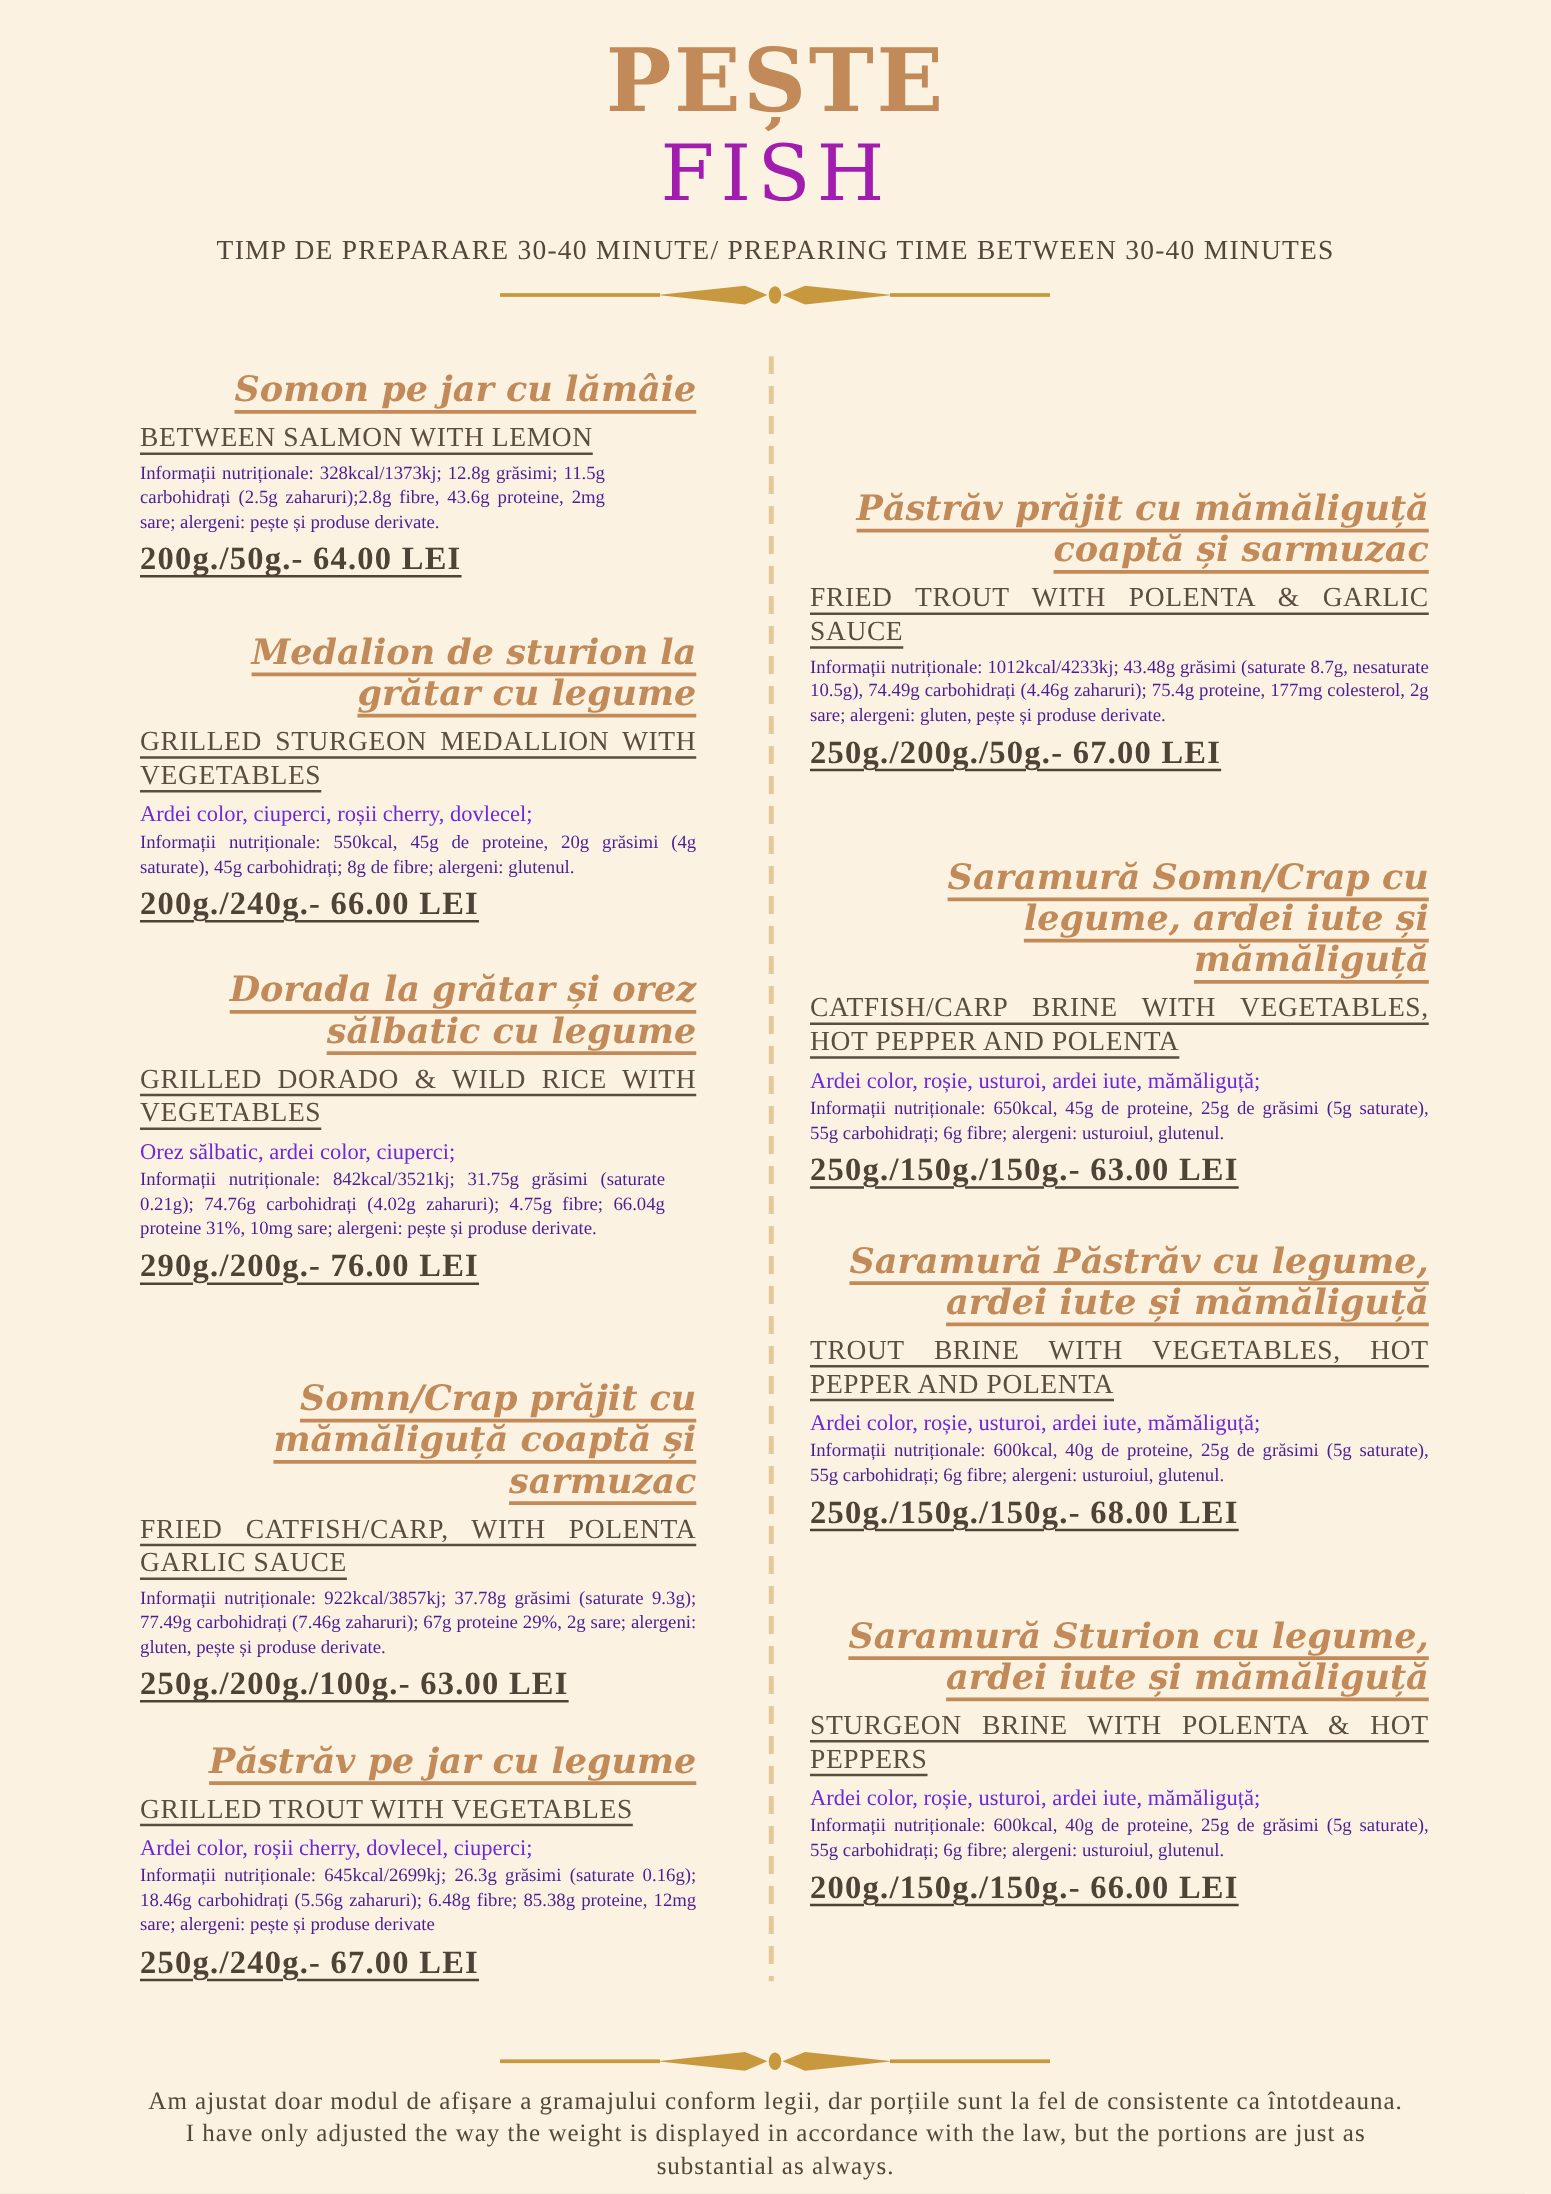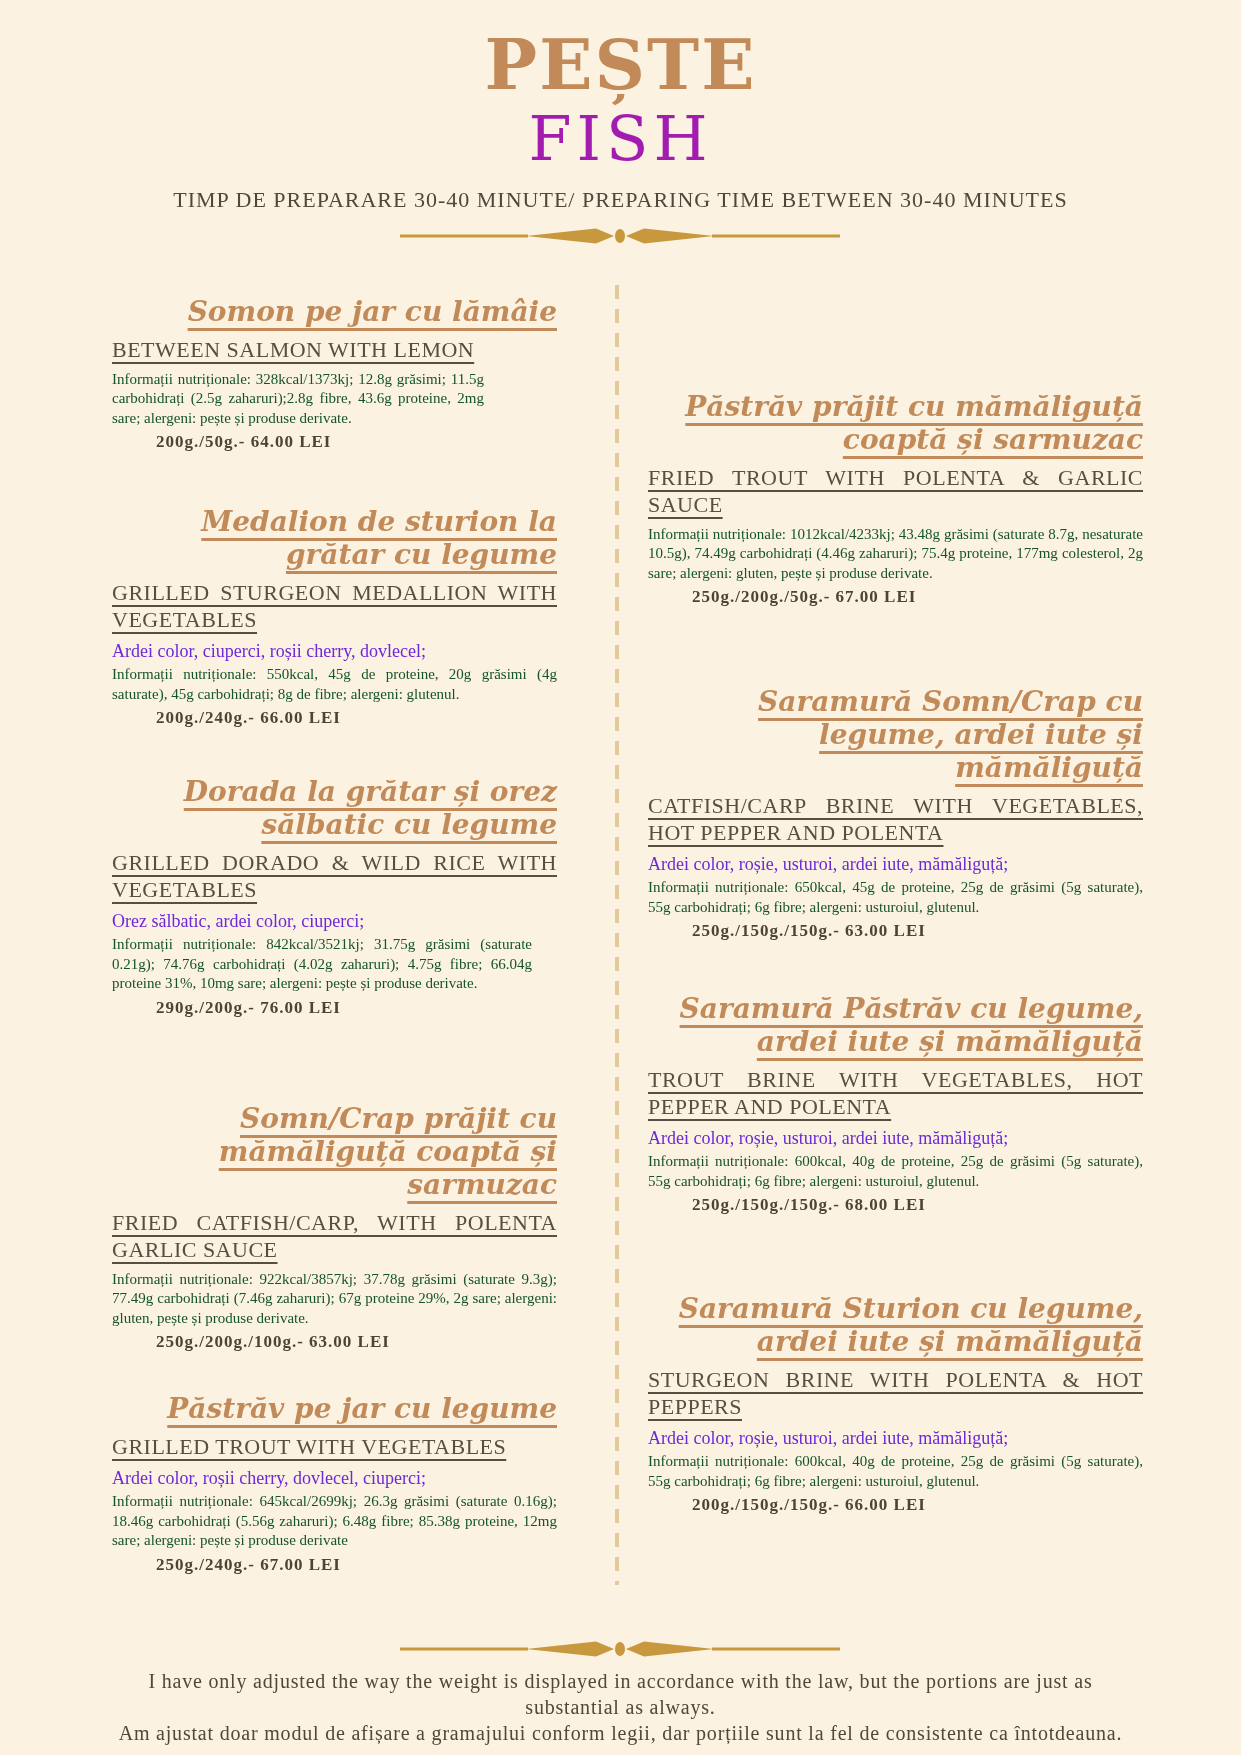--- a/index.html
+++ b/index.html
@@ -74,33 +74,33 @@
   .desc {
     font-size: 18px;
     line-height: 1.3;
     color: #6d28d9;
     margin-bottom: 2px;
   }
   .desc:empty { display: none; }
   .nutri {
     font-size: 15px;
     line-height: 1.3;
-    color: #14532d;
+    color: #4c1d95;
     text-align: justify;
     margin-bottom: 4px;
   }
   .price {
-    font-size: 17px;
+    font-size: 26px;
     font-weight: 700;
     letter-spacing: 1px;
     color: #4F4337;
+    text-decoration: underline;
     text-decoration-thickness: 2px;
     text-underline-offset: 5px;
     margin-top: 2px;
-    margin-left: 44px;
   }
   
   .l1 { top: 295px; } .l1 .nutri { width: 372px; }
   .l2 { top: 505px; }
   .l3 { top: 775px; } .l3 .nutri { width: 420px; }
   .l4 { top: 1102px; }
   .l5 { top: 1392px; } .l5 .t-en { width: 420px; }
   .r1 { top: 390px; }
   .r2 { top: 685px; }
   .r3 { top: 992px; }
@@ -232,17 +232,17 @@
   <footer class="footer">
     <svg class="ornament" width="445" height="22" viewBox="0 0 445 22">
       <g fill="#C8983F">
         <rect x="2" y="9.5" width="128" height="3"></rect>
         <polygon points="128,11 198,3.5 216,11 198,18.5"></polygon>
         <ellipse cx="222" cy="11" rx="5" ry="7"></ellipse>
         <polygon points="316,11 246,3.5 228,11 246,18.5"></polygon>
         <rect x="314" y="9.5" width="128" height="3"></rect>
       </g>
     </svg>
+    <p class="footer-text">Am ajustat doar modul de afișare a gramajului conform legii, dar porțiile sunt la fel de consistente ca întotdeauna.</p>
     <p class="footer-text">I have only adjusted the way the weight is displayed in accordance with the law, but the portions are just as substantial as always.</p>
-    <p class="footer-text">Am ajustat doar modul de afișare a gramajului conform legii, dar porțiile sunt la fel de consistente ca întotdeauna.</p>
   </footer>
 
 </div>
 
 </body></html>

